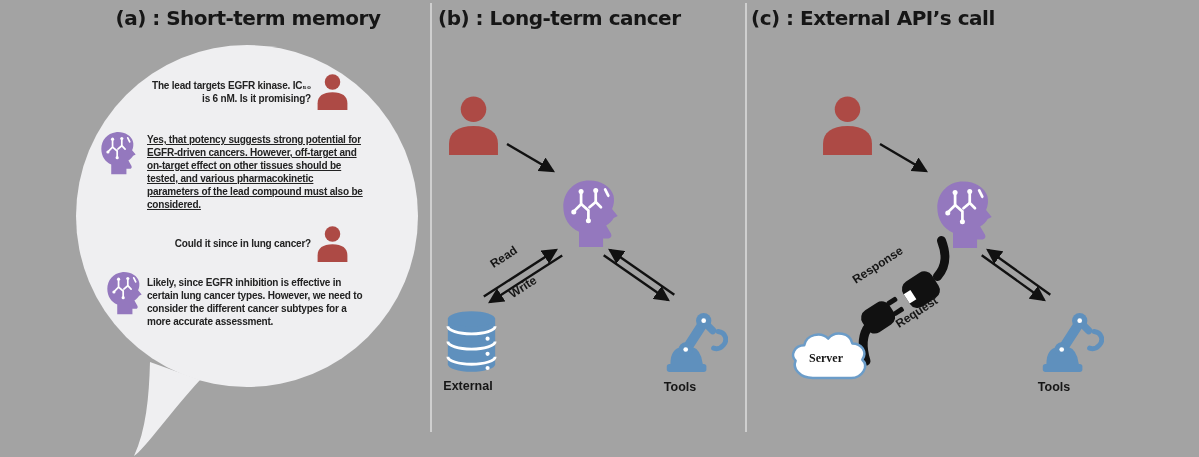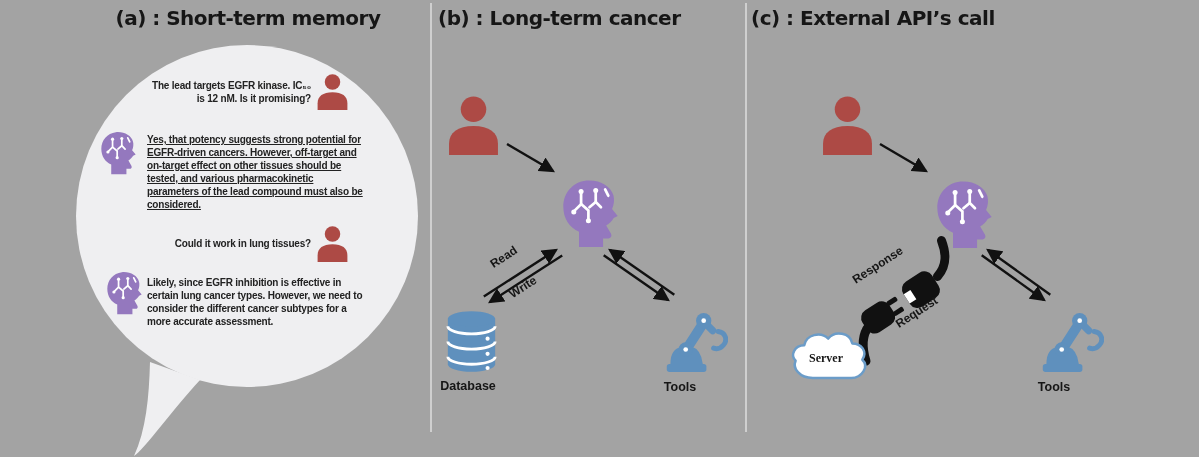--- a/index.html
+++ b/index.html
@@ -46,21 +46,21 @@
   </svg>
 
   <div class="abs panel-title title-a">(a) : Short-term memory</div>
   <div class="abs panel-title title-b">(b) : Long-term cancer</div>
   <div class="abs panel-title title-c">(c) : External API’s call</div>
 
   <div class="abs divider divider-1"></div>
   <div class="abs divider divider-2"></div>
 
   <div class="abs chat-text m-user" style="left:95px;top:79px;width:216px;">The lead targets EGFR kinase. IC₅₀
-is 12 nM. Is it promising?</div>
+is 6 nM. Is it promising?</div>
 
   <div class="abs" style="left:316px;top:74px;">
     <svg width="33" height="36" viewBox="0 0 52 58" fill="#ad4a45">
       <circle cx="26" cy="13" r="12.5"></circle>
       <path d="M2,58 L2,47 C2,36 10.5,29.5 26,29.5 C41.5,29.5 50,36 50,47 L50,58 Z"></path>
     </svg>
   </div>
 
   <div class="abs" style="left:100px;top:131px;">
     <svg width="37" height="44" viewBox="0 0 56 66">
@@ -76,21 +76,21 @@
         <circle cx="19" cy="12" r="2.4"></circle>
         <circle cx="12" cy="31.5" r="2.4"></circle>
         <circle cx="26" cy="40" r="2.4"></circle>
         <circle cx="33" cy="11" r="2.4"></circle>
       </g>
     </svg>
   </div>
 
   <div class="abs chat-text m-agent" style="left:147px;top:133px;width:220px;text-decoration:underline;">Yes, that potency suggests strong potential for EGFR-driven cancers. However, off-target and on-target effect on other tissues should be tested, and various pharmacokinetic parameters of the lead compound must also be considered.</div>
 
-  <div class="abs chat-text m-user" style="left:95px;top:237px;width:216px;">Could it work in lung tissues?</div>
+  <div class="abs chat-text m-user" style="left:95px;top:237px;width:216px;">Could it since in lung cancer?</div>
 
   <div class="abs" style="left:316px;top:226px;">
     <svg width="33" height="36" viewBox="0 0 52 58" fill="#ad4a45">
       <circle cx="26" cy="13" r="12.5"></circle>
       <path d="M2,58 L2,47 C2,36 10.5,29.5 26,29.5 C41.5,29.5 50,36 50,47 L50,58 Z"></path>
     </svg>
   </div>
 
   <div class="abs" style="left:106px;top:271px;">
     <svg width="37" height="44" viewBox="0 0 56 66">
@@ -186,21 +186,21 @@
         <path d="M3,33 C3,37.4 14.2,41 28,41 C41.8,41 53,37.4 53,33"></path>
         <path d="M3,49 C3,53.4 14.2,57 28,57 C41.8,57 53,53.4 53,49"></path>
       </g>
       <g fill="#ffffff">
         <circle cx="45" cy="30" r="2.2"></circle>
         <circle cx="45" cy="46" r="2.2"></circle>
         <circle cx="45" cy="61" r="2.2"></circle>
       </g>
     </svg>
   </div>
-  <div class="abs node-label" style="left:427px;top:379px;width:82px;">Database</div>
+  <div class="abs node-label" style="left:427px;top:379px;width:82px;">External</div>
 
   <div class="abs" style="left:656px;top:308px;">
     <svg width="72" height="65" viewBox="0 0 80 72" fill="#5f90bd">
       <rect x="12" y="62" width="44" height="9" rx="3"></rect>
       <path d="M16,62 Q16,45 29,43 L40,43 Q50,46 52,62 Z"></path>
       <g stroke="#5f90bd" stroke-width="11" stroke-linecap="round" fill="none">
         <path d="M33,47 L53,16"></path>
       </g>
       <g stroke="#5f90bd" stroke-width="8" stroke-linecap="round" fill="none">
         <path d="M53,15 L63,25"></path>

